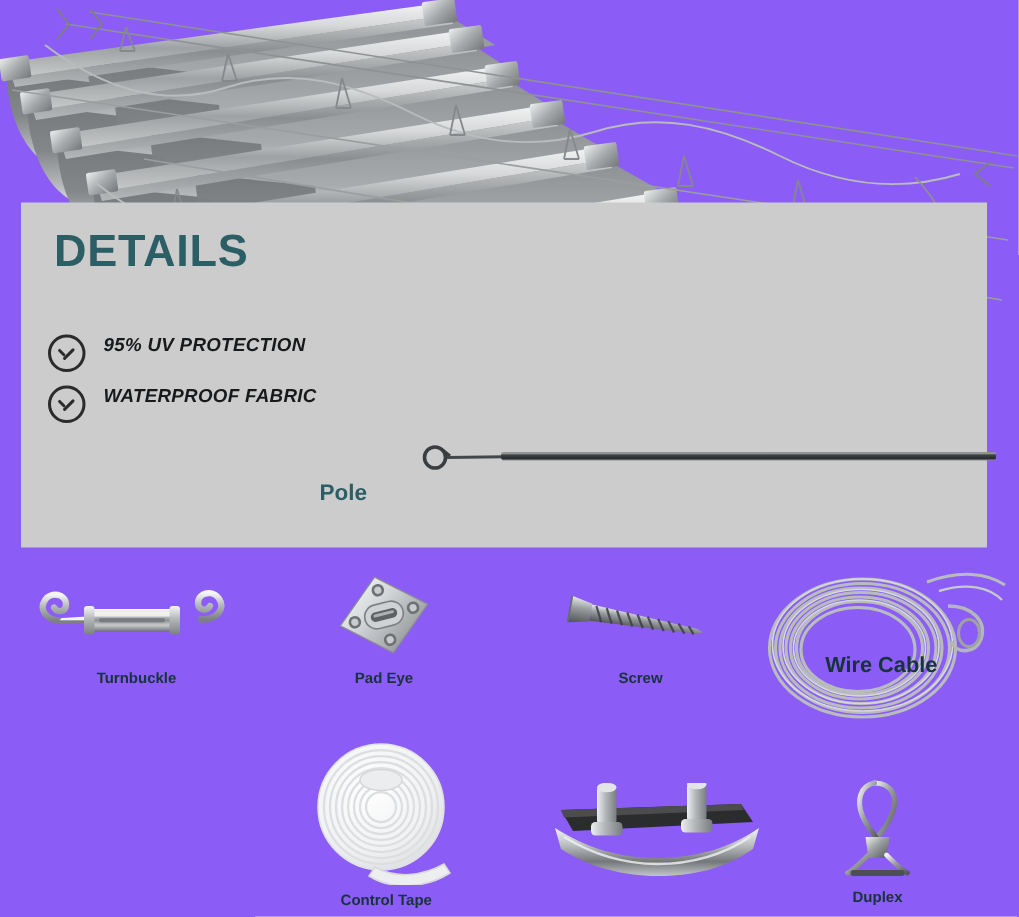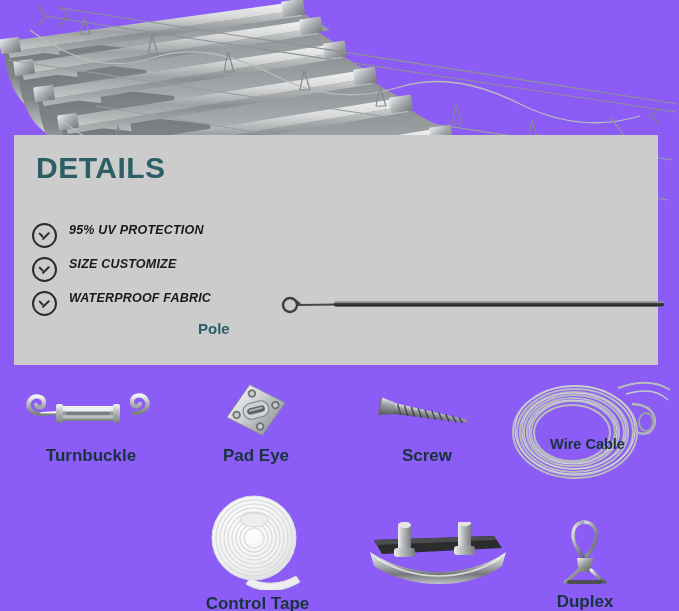--- a/index.html
+++ b/index.html
@@ -51,21 +51,21 @@
   .pole-label{
     position:absolute;left:440px;top:320px;
     font-size:15px;font-weight:bold;color:#2b5f65;
   }
 
   
   .parts{position:absolute;left:0;top:372px;width:679px;height:239px;}
   .part{position:absolute;text-align:center;}
   .part .art{position:relative;margin:0 auto;}
   .part .plabel{
-    font-size:17px;font-weight:bold;color:#17333b;white-space:nowrap;
+    font-size:10px;font-weight:bold;color:#17333b;white-space:nowrap;
     font-family:"Liberation Sans", sans-serif;
   }
   .wire-label{
     position:absolute;left:0;right:0;top:62px;
     font-size:14.5px;font-weight:bold;color:#17333b;
     text-align:center;z-index:5;
   }
 </style>
 </head>
 <body>
@@ -251,45 +251,41 @@
   <div class="details-panel">
     <div class="details-title">DETAILS</div>
 
     <div class="bullets">
       <div class="bullet">
         <span class="chk"></span>
         <span class="btxt">95% UV PROTECTION</span>
       </div>
       <div class="bullet">
         <span class="chk"></span>
-        <span class="btxt">SIZE CUSTOMIZE</span>
-      </div>
-      <div class="bullet">
-        <span class="chk"></span>
         <span class="btxt">WATERPROOF FABRIC</span>
       </div>
     </div>
 
     <svg width="400" height="40" style="position:absolute;left:260px;top:150px;">
       <defs>
         <linearGradient id="poleG" x1="0" y1="0" x2="0" y2="1">
           <stop offset="0%" stop-color="#76797b"></stop>
           <stop offset="40%" stop-color="#3b3e40"></stop>
           <stop offset="75%" stop-color="#2a2d2f"></stop>
           <stop offset="100%" stop-color="#8a8d8f"></stop>
         </linearGradient>
       </defs>
       <circle cx="16" cy="20" r="7" fill="none" stroke="#3b3e40" stroke-width="2.4"></circle>
       <path d="M21,15 L26,19" stroke="#3b3e40" stroke-width="2.2" fill="none"></path>
       <path d="M24,20 L62,19.5" stroke="#44474a" stroke-width="2" fill="none"></path>
       <rect x="60" y="16.5" width="330" height="5.5" rx="2.4" fill="url(#poleG)"></rect>
       <rect x="60" y="16.5" width="330" height="1.4" rx="0.7" fill="#9a9d9f" opacity=".8"></rect>
     </svg>
 
-    <div class="pole-label" style="position:absolute;left:184px;top:185px;">Pole</div>
+    <div class="pole-label" style="position:absolute;left:199px;top:185px;">Pole</div>
   </div>
 
   <div class="parts">
 
     <div class="part" style="left:16px;top:12px;width:150px;">
       <svg width="150" height="58">
         <defs>
           <linearGradient id="chrome" x1="0" y1="0" x2="0" y2="1">
             <stop offset="0%" stop-color="#fbfbfb"></stop>
             <stop offset="25%" stop-color="#d3d6d8"></stop>

